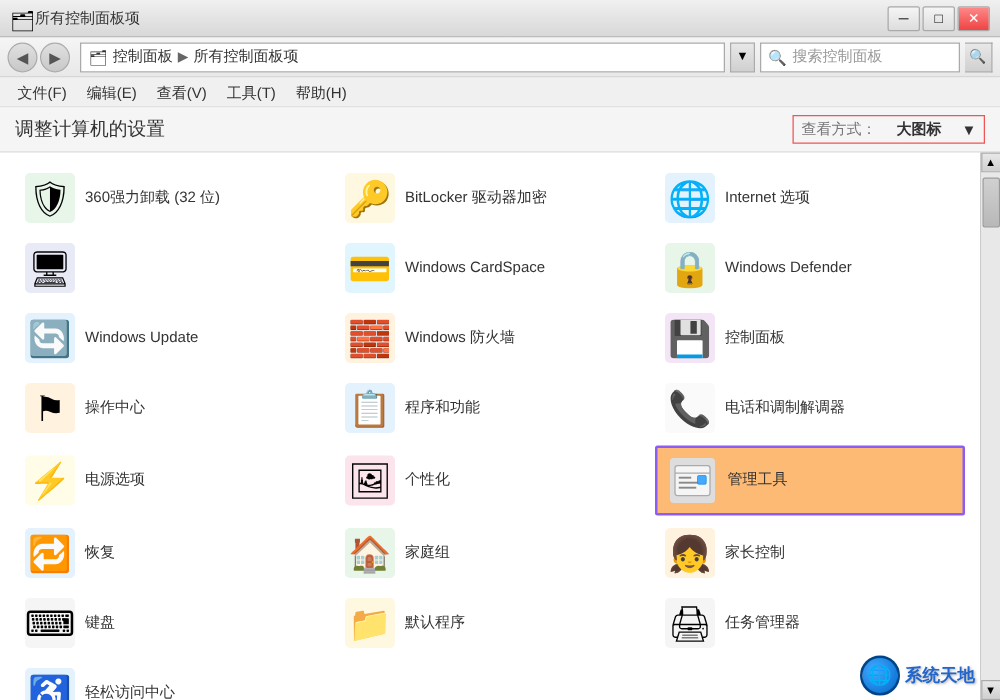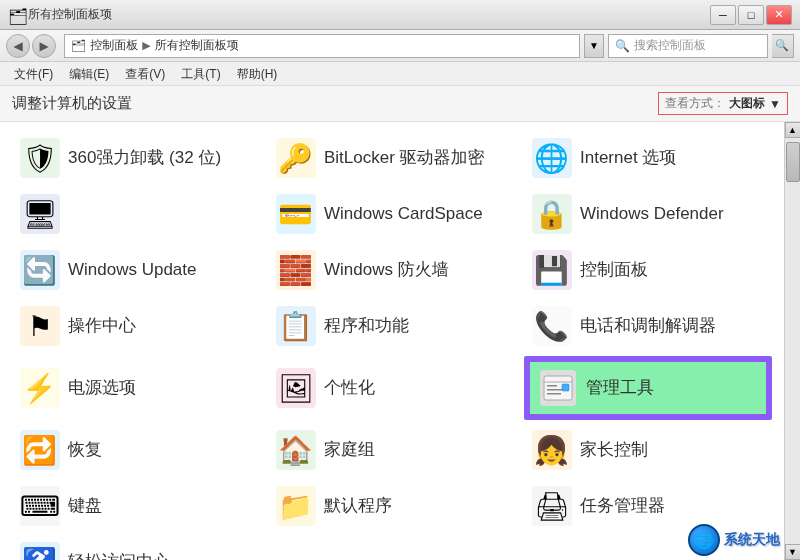--- a/index.html
+++ b/index.html
@@ -160,21 +160,21 @@
       border-bottom: 1px solid #ddd;
     }
     .content-title {
       font-size: 15px;
       color: #333;
       font-weight: normal;
     }
     .view-mode {
       display: flex;
       align-items: center;
-      gap: 4px;
+      gap: 16px;
       border: 1px solid #e55;
       padding: 2px 6px;
       font-size: 12px;
       color: #333;
       cursor: pointer;
     }
     .view-mode-label { color: #777; }
     .view-mode-value { color: #333; font-weight: bold; }
 
     
@@ -240,36 +240,36 @@
     .item {
       display: flex;
       align-items: center;
       gap: 8px;
       padding: 6px 8px;
       cursor: pointer;
       border-radius: 2px;
       min-height: 52px;
     }
     .item.highlighted {
-      border: 6px solid #8b5cf6;
-      background: #86efac;
+      border: 2px solid #8b5cf6;
+      background: #fdba74;
       font-family: Liberation Serif, serif;
     }
 
     .item-icon {
       width: 40px;
       height: 40px;
       flex-shrink: 0;
       display: flex;
       align-items: center;
       justify-content: center;
       font-size: 28px;
     }
     .item-label {
-      font-size: 17px;
+      font-size: 12px;
       color: #333;
       line-height: 1.3;
     }
 
     
     .watermark {
       position: absolute;
       bottom: 4px;
       right: 4px;
       display: flex;

